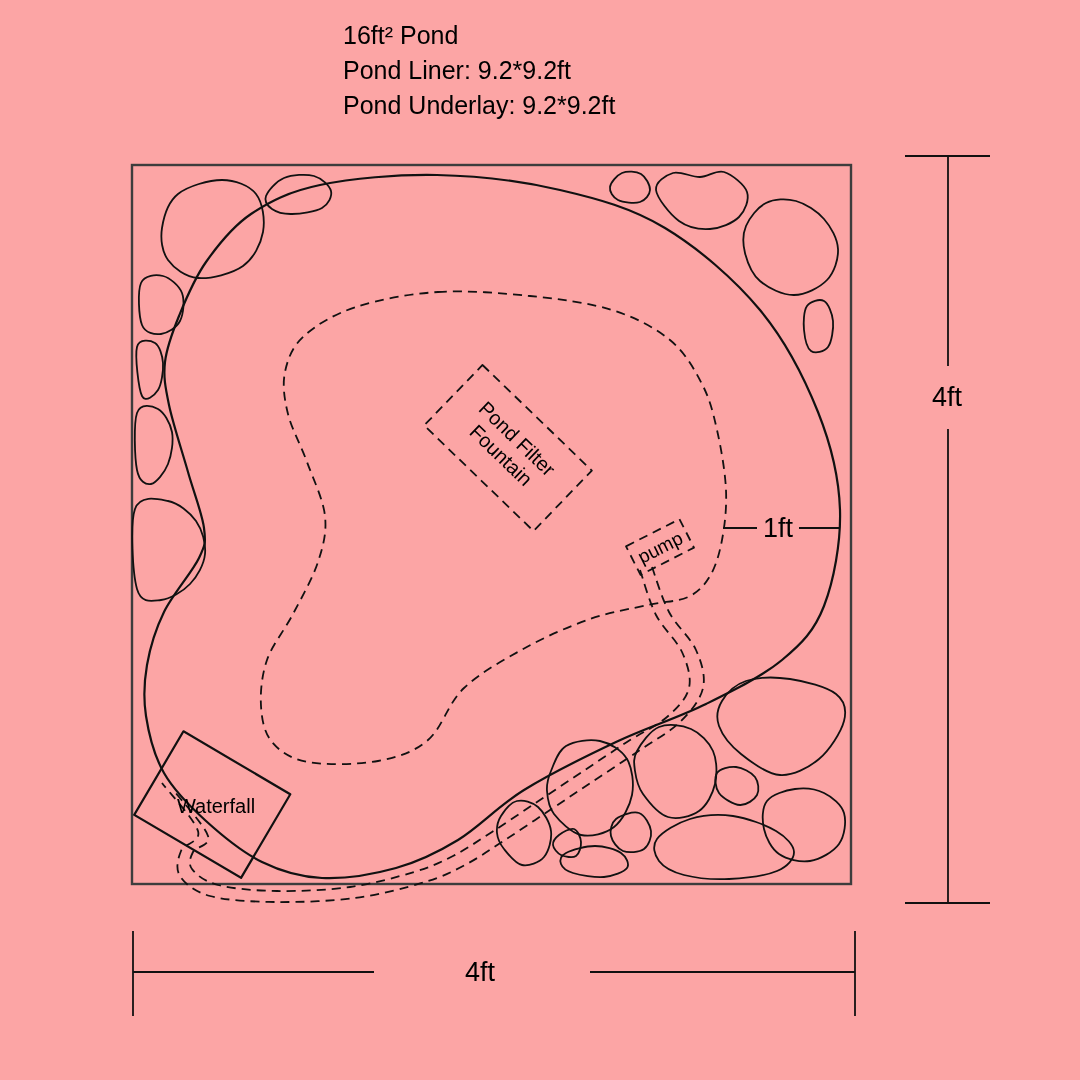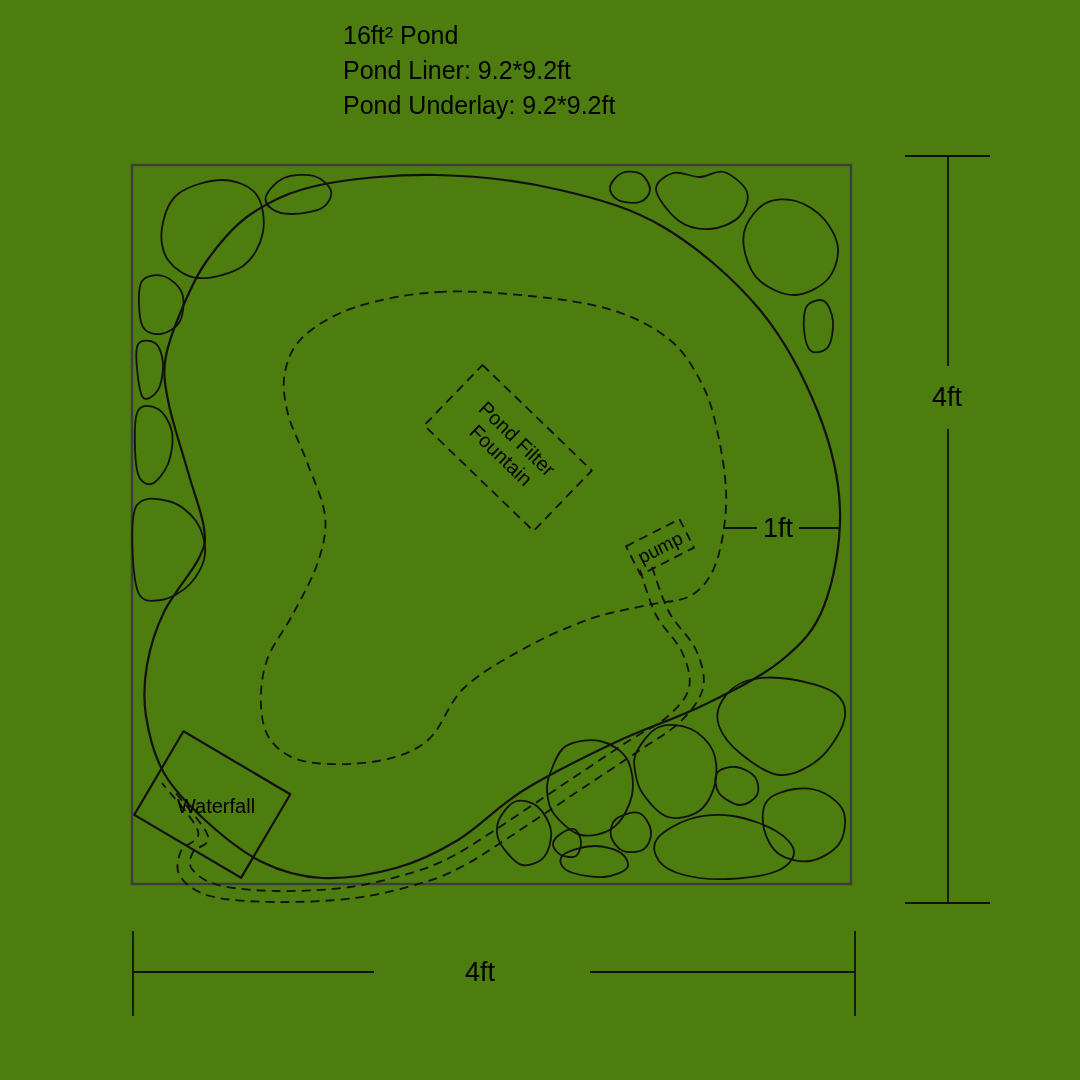--- a/index.html
+++ b/index.html
@@ -1,16 +1,16 @@
 <!DOCTYPE html>
 <html><head>
 <meta charset="utf-8">
 <style>
   html,body{margin:0;padding:0;background:#ffffff;}
-  #stage{position:relative;width:1080px;height:1080px;background:#4d7c0f;overflow:hidden;}
+  #stage{position:relative;width:1080px;height:1080px;background:#fca5a5;overflow:hidden;}
   svg text{font-family:"Liberation Sans","DejaVu Sans",sans-serif;fill:#000000;}
   .t-title{font-size:25px;}
   .t-dim{font-size:27px;}
   .t-label{font-size:20px;}
   .t-pump{font-size:19px;}
   .solid{fill:none;stroke:#111111;stroke-width:2.2;stroke-linejoin:round;stroke-linecap:round;}
   .rock{stroke-width:1.8;}
   .dashed{fill:none;stroke:#111111;stroke-width:1.8;stroke-dasharray:9 6;stroke-linejoin:round;}
   .dim{stroke:#111111;stroke-width:1.8;fill:none;}
   .boundary{fill:none;stroke:#3d3d3d;stroke-width:2.4;}

